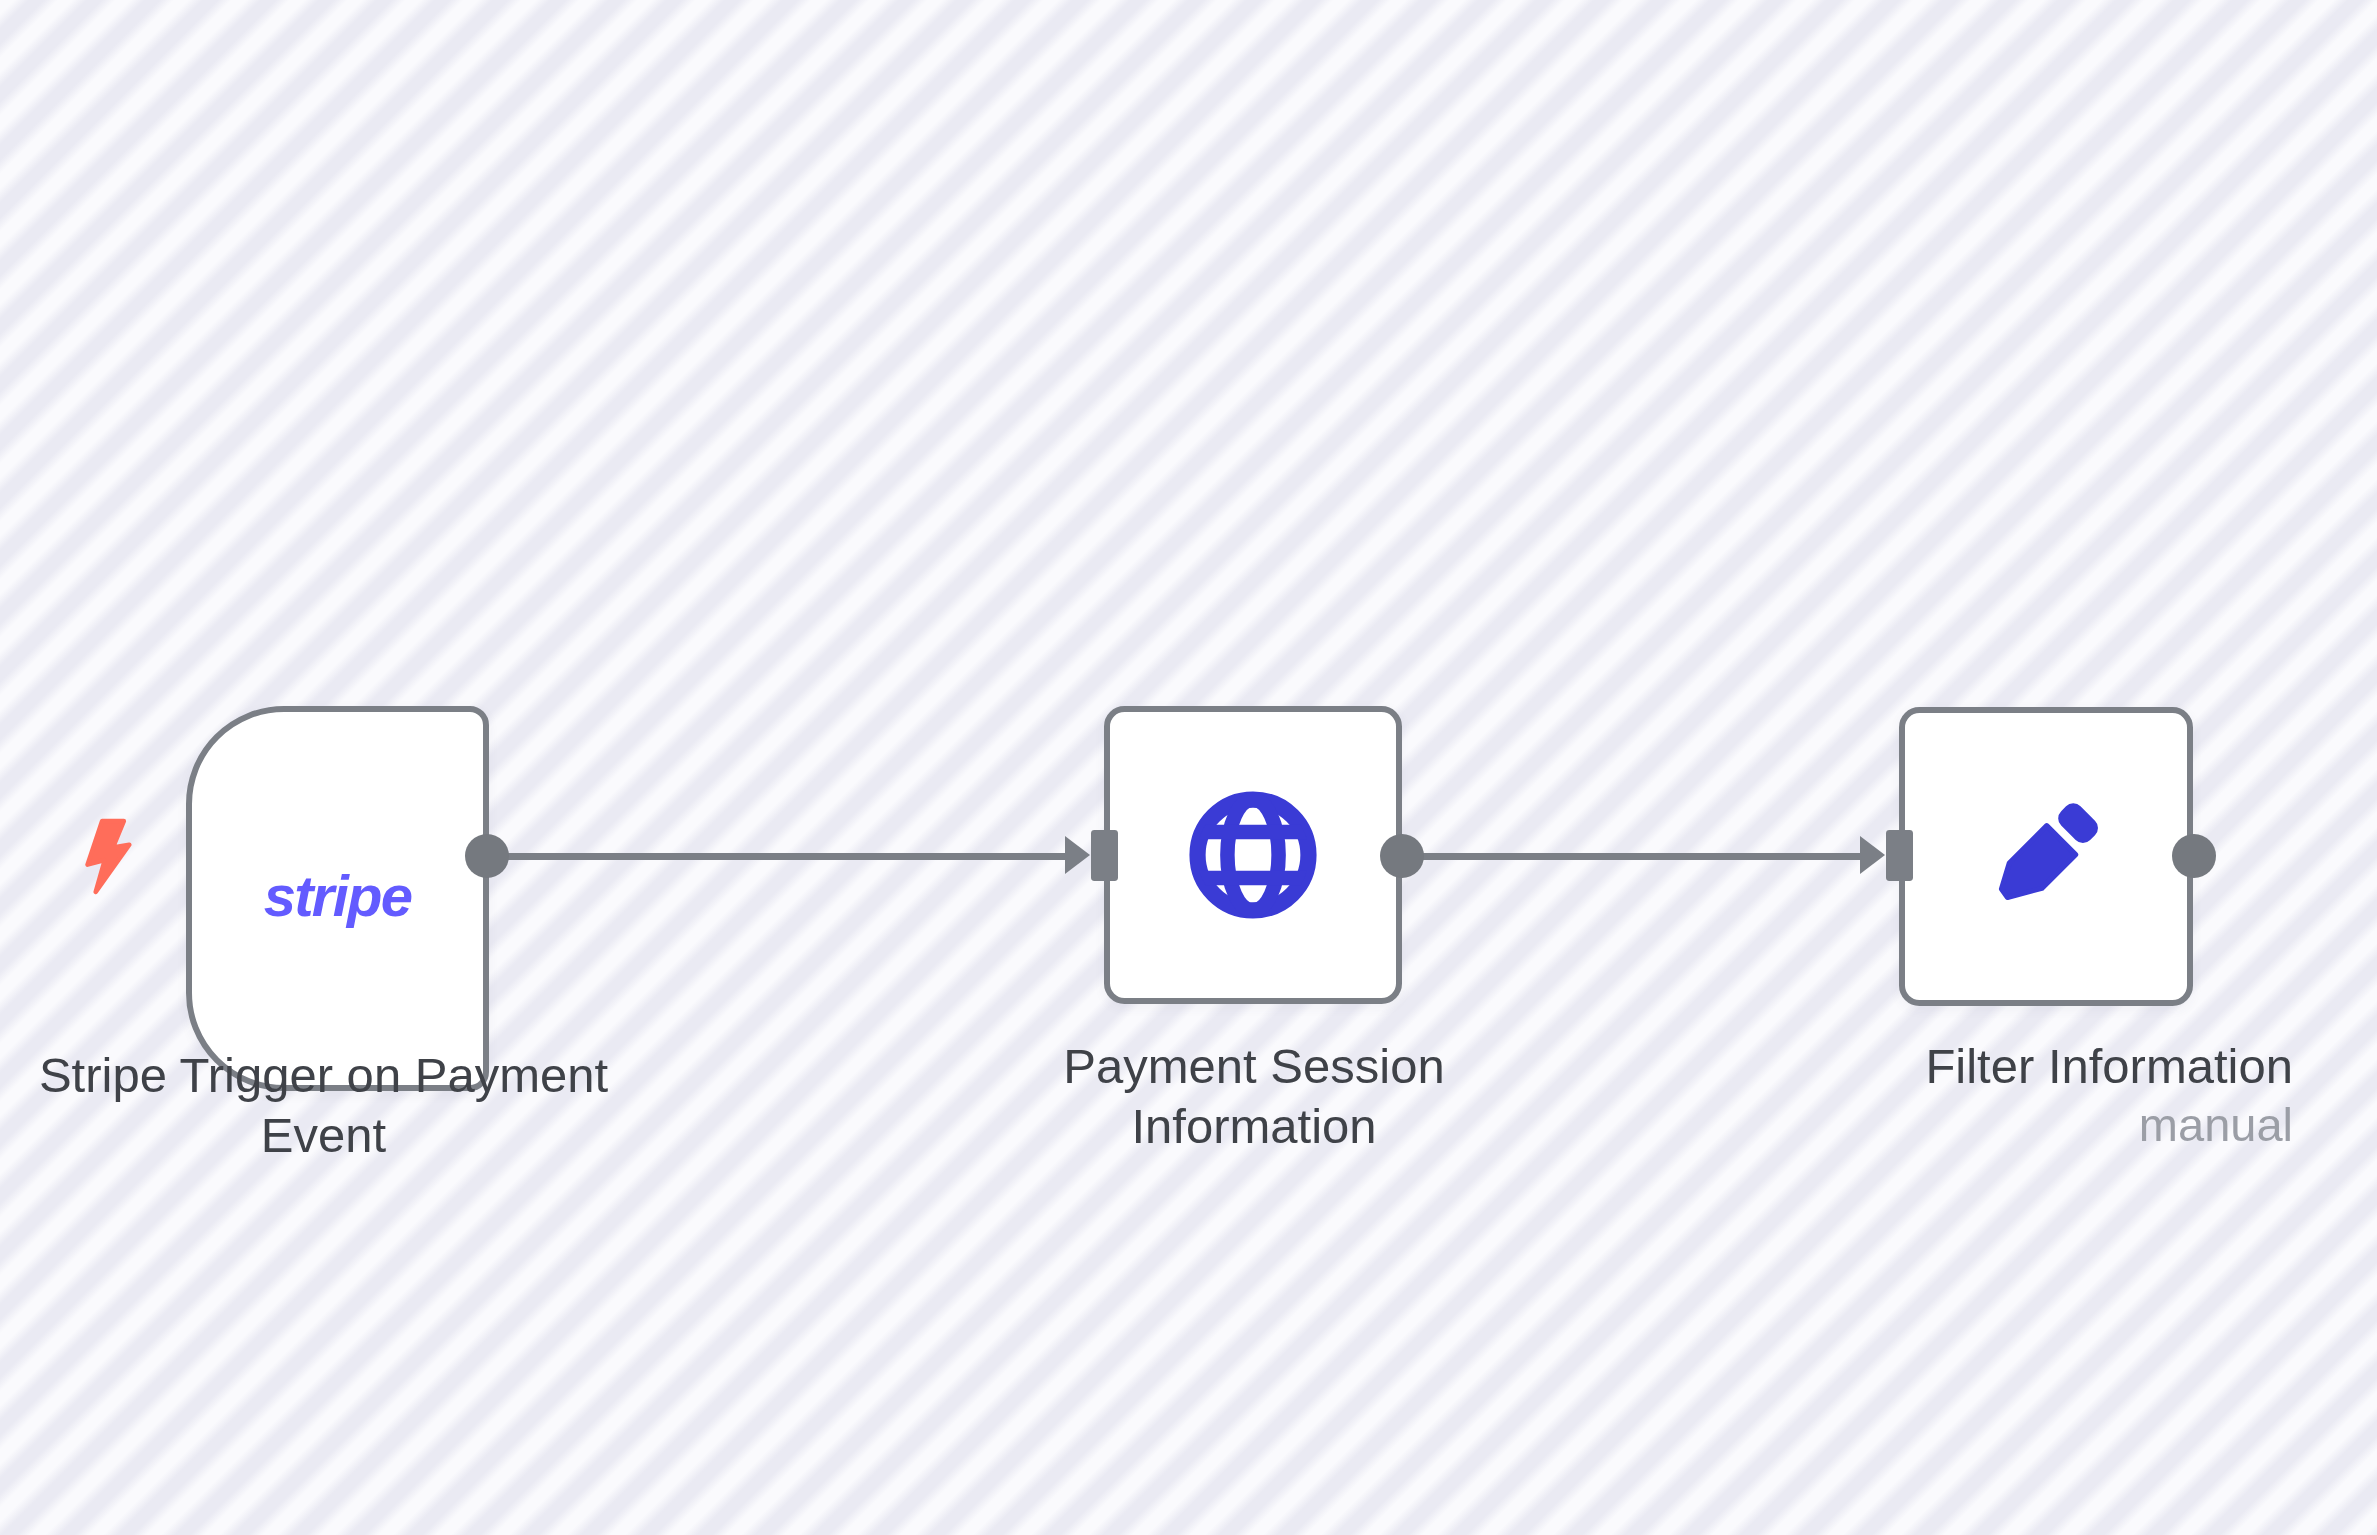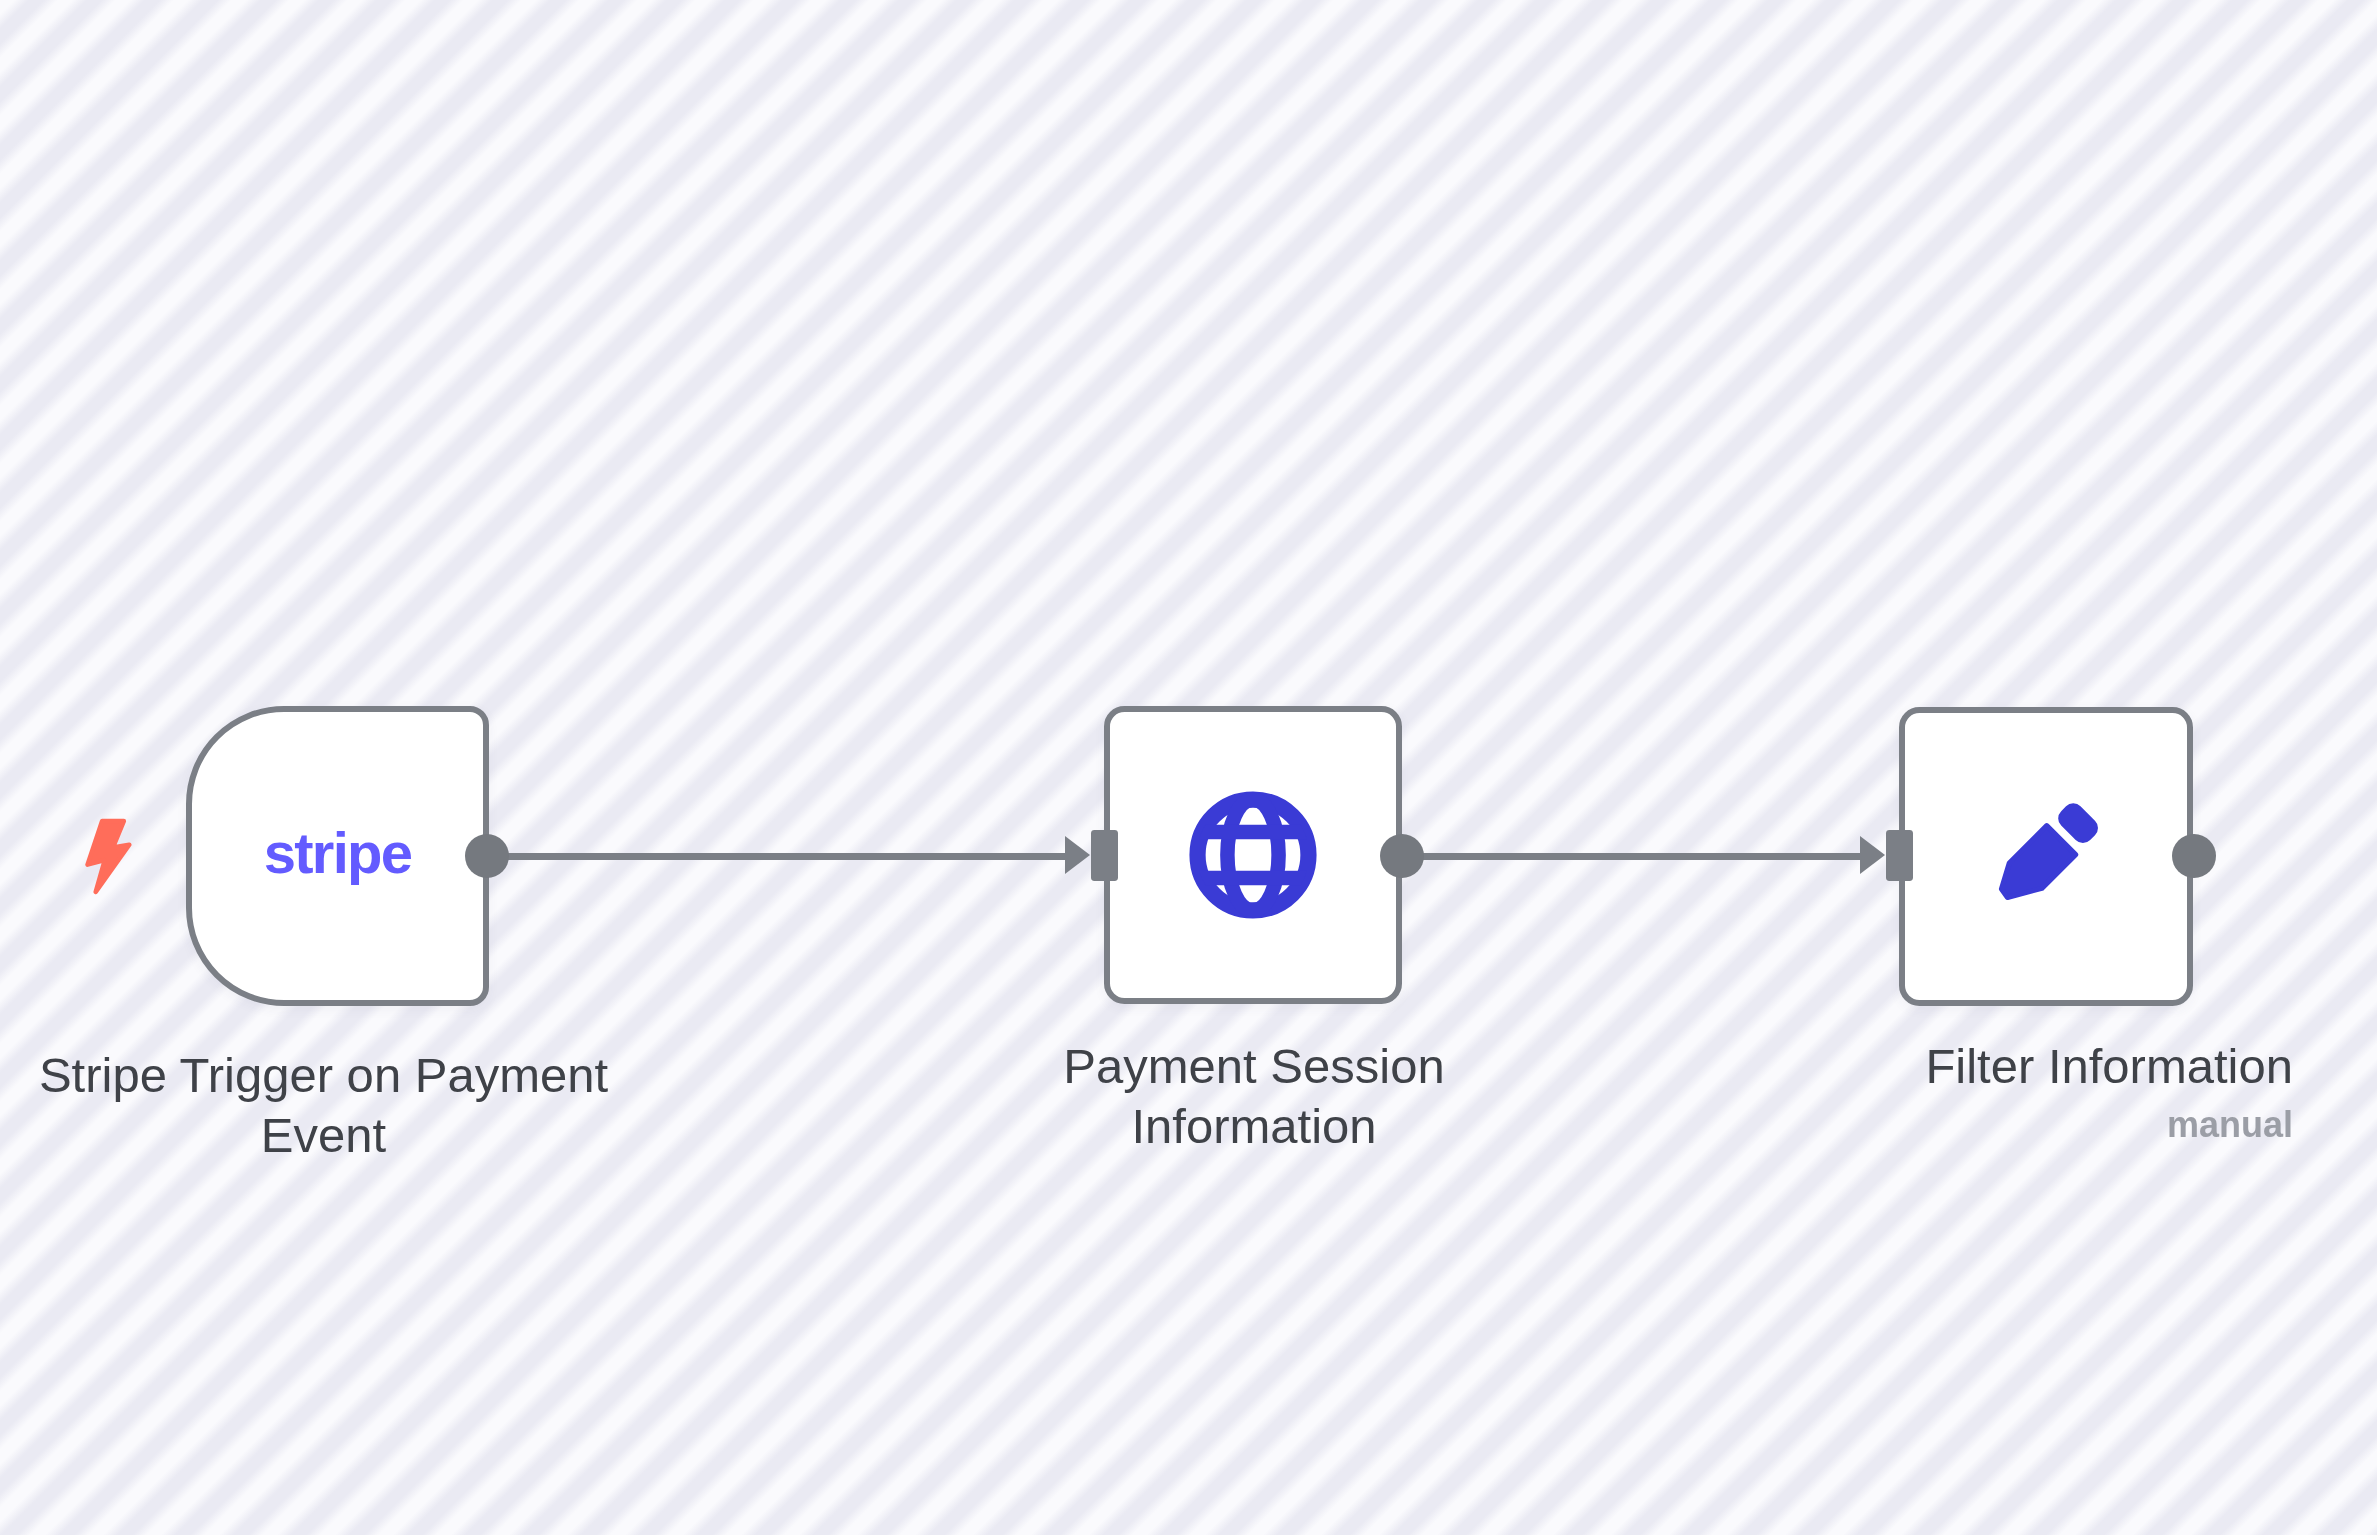--- a/index.html
+++ b/index.html
@@ -66,22 +66,23 @@
     border: 6.8px solid #7b7f86;
     box-sizing: border-box;
     z-index: 2;
     display: flex;
     align-items: center;
     justify-content: center;
     box-shadow: 0 3.4px 12px rgba(60, 60, 90, 0.05);
   }
   .node-trigger {
     left: 186px; top: 706px;
-    width: 303px; height: 300px;
+    width: 303px; height: 385px;
     border-radius: 98px 19px 19px 98px;
+    font-style: italic;
   }
   .node-square-1 {
     left: 1104px; top: 706px;
     width: 298px; height: 298px;
     border-radius: 20.4px;
   }
   .node-square-2 {
     left: 1899px; top: 707px;
     width: 294px; height: 299px;
     border-radius: 20.4px;
@@ -113,23 +114,23 @@
     font-weight: 500;
     color: #3f4248;
     z-index: 2;
   }
   .label-1 { left: 0;   width: 647px; margin-top: 9px; }
   .label-2 { left: 1007px; width: 494px; }
   .label-3 { left: 1799px; width: 494px; text-align: right; }
 
   .node-sublabel {
     margin-top: 5.1px;
-    font-size: 36px;
+    font-size: 47px;
     line-height: 48px;
-    font-weight: 700;
+    font-weight: 400;
     color: #9b9ea6;
   }
 </style>
 </head>
 <body>
 
 <div class="canvas">
 
   <div class="edge-line" style="left:488px; top:853px; width:588px;"></div>
   <div class="edge-line" style="left:1402px; top:853px; width:465px;"></div>

